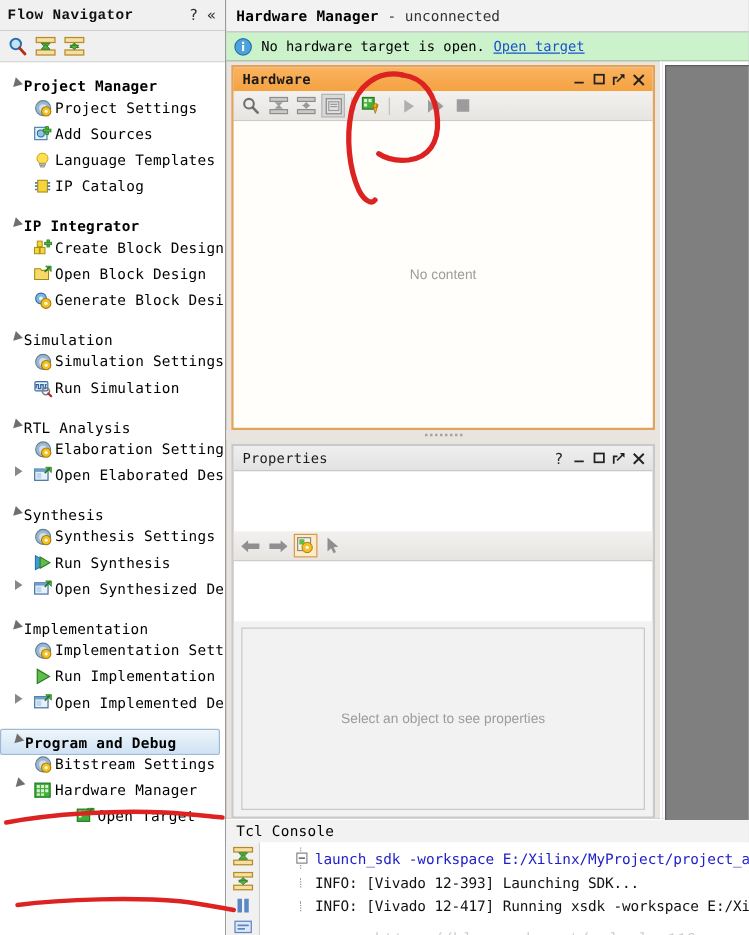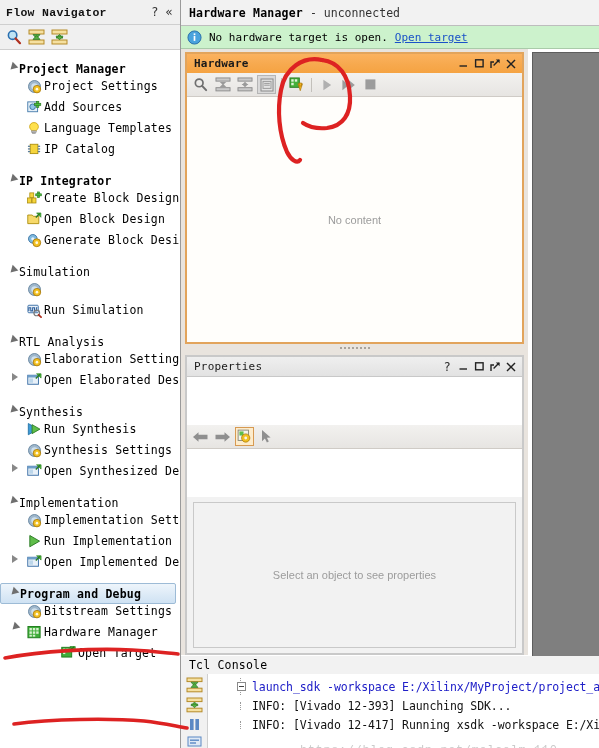--- a/index.html
+++ b/index.html
@@ -545,20 +545,21 @@
         <div class="itm">
           <span class="tw"></span>
           <span class="ic">
             <svg width="15" height="15" viewBox="0 0 16 16">
               <circle cx="8" cy="8" r="6.4" fill="#9fb7cc" stroke="#5d7e99" stroke-width="0.9"></circle>
               <circle cx="8" cy="8" r="3.4" fill="#cfe0ec"></circle>
               <circle cx="10.6" cy="10.8" r="4" fill="#f2c021" stroke="#a8780a" stroke-width="0.9"></circle>
               <circle cx="10.6" cy="10.8" r="1.4" fill="#fff8dd"></circle>
             </svg>
           </span>
+          <span class="lb">Simulation Settings</span>
         </div>
         <div class="itm">
           <span class="tw"></span>
           <span class="ic">
             <svg width="15" height="15" viewBox="0 0 16 16">
               <rect x="1" y="2.4" width="11" height="8" rx="1" fill="#e8f0f8" stroke="#3a6ea5" stroke-width="1"></rect>
               <path d="M2 8.4 L2 5 L4 5 L4 8.4 L6 8.4 L6 5 L8 5 L8 8.4 L10 8.4 L10 5 L11 5" fill="none" stroke="#2c5f9c" stroke-width="1.1"></path>
               <circle cx="10.4" cy="10.6" r="3" fill="none" stroke="#7a7a7a" stroke-width="1.3"></circle>
               <line x1="12.4" y1="12.6" x2="15" y2="15" stroke="#b03020" stroke-width="1.9" stroke-linecap="round"></line>
             </svg>
@@ -603,37 +604,37 @@
         <div class="grp">
           <span class="tw">
             <span class="tri-down"></span>
           </span>
           <span class="gl">Synthesis</span>
         </div>
         <div class="itm">
           <span class="tw"></span>
           <span class="ic">
             <svg width="15" height="15" viewBox="0 0 16 16">
-              <polygon points="1.4,1.6 11.8,7.6 1.4,13.6" fill="#3f9bd6" stroke="#1f6fa4" stroke-width="0.9"></polygon>
-              <polygon points="5.4,2.8 13.8,7.6 5.4,12.4" fill="#5fbd4a" stroke="#2a7a22" stroke-width="0.9"></polygon>
-            </svg>
-          </span>
-          <span class="lb">Run Synthesis</span>
-        </div>
-        <div class="itm">
-          <span class="tw"></span>
-          <span class="ic">
-            <svg width="15" height="15" viewBox="0 0 16 16">
               <circle cx="8" cy="8" r="6.4" fill="#9fb7cc" stroke="#5d7e99" stroke-width="0.9"></circle>
               <circle cx="8" cy="8" r="3.4" fill="#cfe0ec"></circle>
               <circle cx="10.6" cy="10.8" r="4" fill="#f2c021" stroke="#a8780a" stroke-width="0.9"></circle>
               <circle cx="10.6" cy="10.8" r="1.4" fill="#fff8dd"></circle>
             </svg>
           </span>
           <span class="lb">Synthesis Settings</span>
+        </div>
+        <div class="itm">
+          <span class="tw"></span>
+          <span class="ic">
+            <svg width="15" height="15" viewBox="0 0 16 16">
+              <polygon points="1.4,1.6 11.8,7.6 1.4,13.6" fill="#3f9bd6" stroke="#1f6fa4" stroke-width="0.9"></polygon>
+              <polygon points="5.4,2.8 13.8,7.6 5.4,12.4" fill="#5fbd4a" stroke="#2a7a22" stroke-width="0.9"></polygon>
+            </svg>
+          </span>
+          <span class="lb">Run Synthesis</span>
         </div>
         <div class="itm">
           <span class="tw">
             <span class="tri-hollow"></span>
           </span>
           <span class="ic">
             <svg width="15" height="15" viewBox="0 0 16 16">
               <rect x="0.8" y="2.4" width="11.4" height="9.6" fill="#e8f0f8" stroke="#3a6ea5" stroke-width="1"></rect>
               <rect x="0.8" y="2.4" width="11.4" height="2.4" fill="#6e9ec9"></rect>
               <rect x="2.4" y="5.8" width="4" height="4.6" fill="#bcd6ea"></rect>

